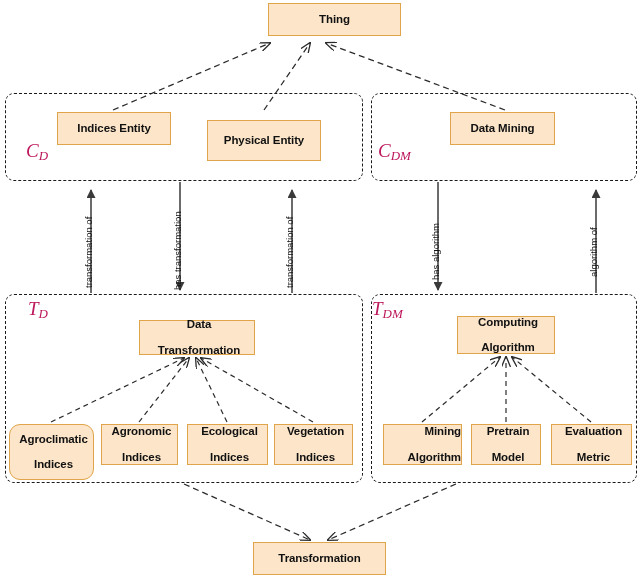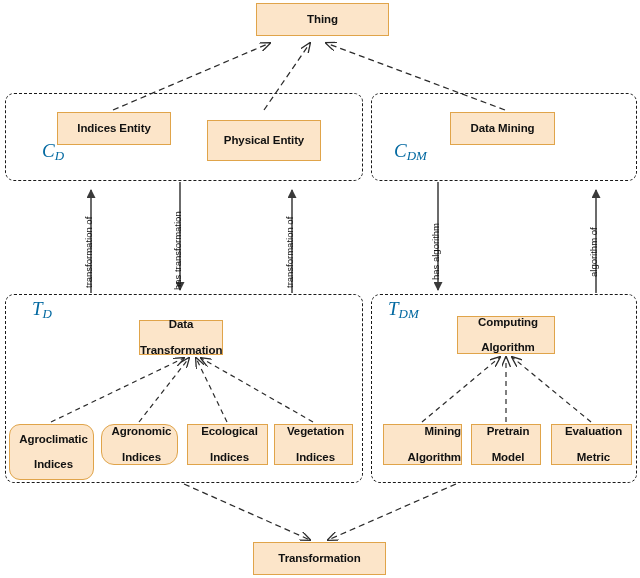--- a/index.html
+++ b/index.html
@@ -32,24 +32,23 @@
     border-radius:9px;
     box-sizing:border-box;
     background:transparent;
     z-index:1;
   }
   .group-label{
     position:absolute;
     font-family:"Liberation Serif","DejaVu Serif",serif;
     font-style:italic;
     font-size:19px;
-    color:#0369a1;
+    color:#be185d;
     z-index:3;
     white-space:nowrap;
-    margin-left:16px;
   }
   .group-label sub{
     font-size:13px;
     font-style:italic;
     vertical-align:baseline;
     position:relative;
     top:3px;
     left:0px;
   }
 
@@ -74,21 +73,21 @@
   <div class="group" style="left:371px;top:93px;  width:266px; height:88px;"></div>
   <div class="group" style="left:5px;  top:294px; width:358px; height:189px;"></div>
   <div class="group" style="left:371px;top:294px; width:266px; height:189px;"></div>
 
   <div class="group-label" style="left:26px;top:140px;">
     <span>C</span><sub>D</sub>
   </div>
   <div class="group-label" style="left:378px;top:140px;text-align:right;">
     <span>C</span><sub>DM</sub>
   </div>
-  <div class="group-label" style="left:16px;top:298px;">
+  <div class="group-label" style="left:28px;top:298px;">
     <span>T</span><sub>D</sub>
   </div>
   <div class="group-label" style="left:372px;top:298px;">
     <span>T</span><sub>DM</sub>
   </div>
 
   <svg class="edges" viewBox="0 0 640 578">
     <defs>
       <marker id="ah" markerWidth="10" markerHeight="8" refX="9" refY="4" orient="auto" markerUnits="userSpaceOnUse">
         <path d="M0,0 L10,4 L0,8 z" fill="#2b2b2b"></path>
@@ -138,58 +137,58 @@
       <path d="M456,484 L328,540" marker-end="url(#ahOpen)"></path>
     </g>
   </svg>
 
   <div class="vlabel" style="left:83px;top:288px;">transformation of</div>
   <div class="vlabel" style="left:172px;top:290px;">has transformation</div>
   <div class="vlabel" style="left:284px;top:288px;">transformation of</div>
   <div class="vlabel" style="left:430px;top:280px;">has algorithm</div>
   <div class="vlabel" style="left:588px;top:277px;">algorithm of</div>
 
-  <div class="node" style="left:256px;top:3px;width:133px;height:33px;">
+  <div class="node" style="left:268px;top:3px;width:133px;height:33px;">
     <span>Thing</span>
   </div>
 
   <div class="node" style="left:57px;top:112px;width:114px;height:33px;">
     <span>Indices Entity</span>
   </div>
 
   <div class="node" style="left:207px;top:120px;width:114px;height:41px;">
     <span>Physical Entity</span>
   </div>
 
   <div class="node" style="left:450px;top:112px;width:105px;height:33px;">
     <span>Data Mining</span>
   </div>
 
-  <div class="node" style="left:139px;top:320px;width:84px;height:35px;justify-content:flex-end;">
+  <div class="node" style="left:139px;top:320px;width:116px;height:35px;justify-content:flex-end;">
     <span>
       <span>Data</span><br>
       <span>Transformation</span>
     </span>
   </div>
 
   <div class="node" style="left:457px;top:316px;width:98px;height:38px;">
     <span>
       <span>Computing</span><br>
       <span>Algorithm</span>
     </span>
   </div>
 
   <div class="node" style="left:9px;top:424px;width:85px;height:56px;border-radius:11px;">
     <span>
       <span>Agroclimatic</span><br>
       <span>Indices</span>
     </span>
   </div>
 
-  <div class="node" style="left:101px;top:424px;width:77px;height:41px;border-radius:13px;">
+  <div class="node" style="left:101px;top:424px;width:77px;height:41px;">
     <span>
       <span>Agronomic</span><br>
       <span>Indices</span>
     </span>
   </div>
 
   <div class="node" style="left:187px;top:424px;width:81px;height:41px;">
     <span>
       <span>Ecological</span><br>
       <span>Indices</span>

